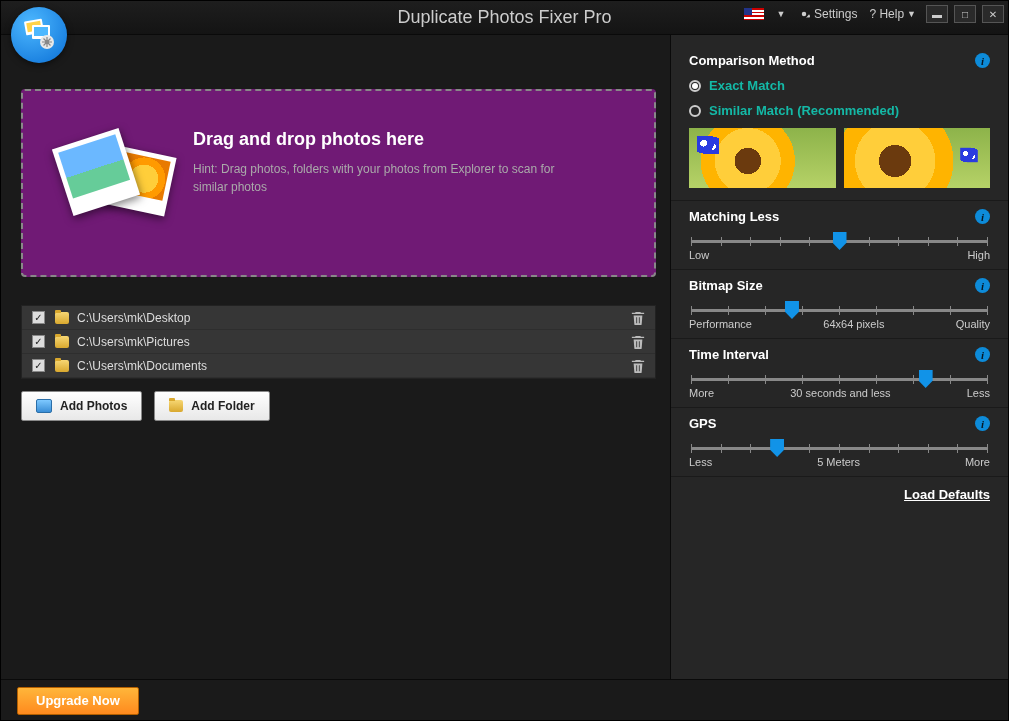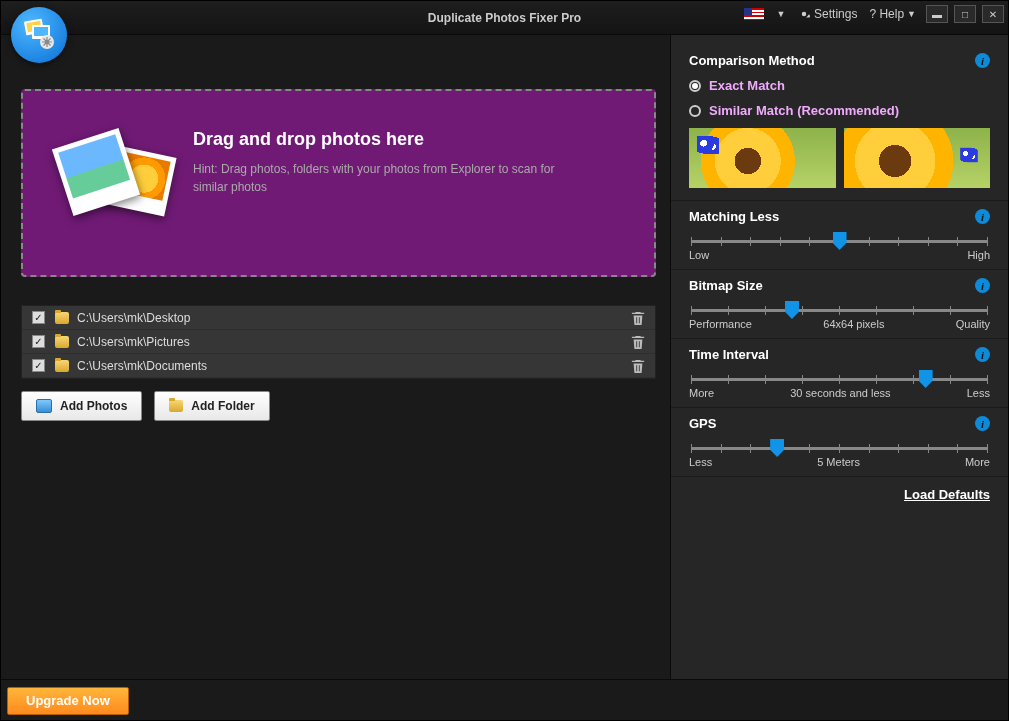--- a/index.html
+++ b/index.html
@@ -1,20 +1,20 @@
 <!DOCTYPE html>
 <html><head>
 <meta charset="utf-8">
 <style>
 *{box-sizing:border-box;margin:0;padding:0;font-family:"Segoe UI",Arial,sans-serif;user-select:none}
 body{width:1009px;height:721px;background:#1a1a1a;overflow:hidden;border:1px solid #000}
 .titlebar{height:34px;background:linear-gradient(#1e1e1e,#141414);display:flex;align-items:center;position:relative;border-bottom:1px solid #0a0a0a}
 .logo{width:56px;height:56px;border-radius:50%;background:radial-gradient(circle at 35% 30%,#4db8ff,#0a6fd6);position:absolute;left:10px;top:6px;z-index:10;display:flex;align-items:center;justify-content:center;box-shadow:0 2px 6px rgba(0,0,0,.5)}
 .logo svg{width:36px;height:36px}
-.titletxt{color:#ccc;font-size:12px;font-weight:700;margin:0 auto}
+.titletxt{color:#ccc;font-size:18px;font-weight:400;margin:0 auto}
 .tcontrols{position:absolute;right:4px;top:4px;display:flex;align-items:center;gap:4px;color:#ccc;font-size:12px}
 .flag{width:20px;height:12px;background:linear-gradient(#c00 0 15%,#fff 15% 30%,#c00 30% 45%,#fff 45% 60%,#c00 60% 75%,#fff 75% 90%,#c00 90%);position:relative;margin-right:2px}
 .flag::before{content:"";position:absolute;left:0;top:0;width:8px;height:7px;background:#238}
 .tbtn{min-width:20px;height:18px;display:flex;align-items:center;justify-content:center;cursor:pointer;color:#ccc;padding:0 4px}
 .gear{width:12px;height:12px}
 .winbtn{width:22px;height:18px;border:1px solid #555;background:#2a2a2a;display:flex;align-items:center;justify-content:center;cursor:pointer;font-size:10px;color:#ccc;margin-left:2px}
 .main{display:flex;height:644px}
 .left{width:670px;padding:14px;display:flex;flex-direction:column;position:relative;border-right:1px solid #0a0a0a}
 .left-inner{padding-left:6px}
 .drop{border:2px dashed #888;border-radius:4px;height:188px;background:#701a75;display:flex;align-items:flex-start;padding:28px 30px;margin-top:40px}
@@ -33,37 +33,37 @@
 .fic{width:14px;height:12px;background:linear-gradient(#f7d774,#d9a82e);border-radius:2px;margin-right:8px;position:relative}
 .fic::before{content:"";position:absolute;left:0;top:-2px;width:6px;height:3px;background:#d9a82e;border-radius:1px 1px 0 0}
 .trash{margin-left:auto;cursor:pointer;color:#bbb;width:14px;height:14px}
 .actions{display:flex;gap:12px;margin-top:12px}
 .wbtn{height:30px;background:linear-gradient(#fff,#e8e8e8);border:1px solid #888;border-radius:2px;padding:0 14px;display:flex;align-items:center;gap:8px;font-size:12px;font-weight:600;color:#222;cursor:pointer}
 .pic{width:16px;height:14px;background:linear-gradient(#7ec9ff,#3a8ed6);border:1px solid #2a6ea8;border-radius:2px}
 .right{flex:1;background:#262626;display:flex;flex-direction:column;overflow:hidden}
 .sect{padding:8px 18px 4px 18px;border-bottom:1px solid #1a1a1a}
 .shead{display:flex;align-items:flex-start;color:#fff;font-size:13px;font-weight:700;margin-bottom:8px}
 .info{margin-left:auto;width:15px;height:15px;border-radius:50%;background:#0d8bd9;color:#061826;font-size:11px;font-weight:700;font-style:italic;display:flex;align-items:center;justify-content:center;cursor:pointer;font-family:Georgia,serif}
-.radio-row{display:flex;align-items:center;gap:8px;color:#f0abfc;font-size:13px;font-weight:600;margin:10px 0;cursor:pointer}
+.radio-row{display:flex;align-items:center;gap:8px;color:#14b8a6;font-size:13px;font-weight:600;margin:10px 0;cursor:pointer}
 .radio{width:12px;height:12px;border-radius:50%;border:2px solid #ccc;position:relative}
 .radio.on::after{content:"";position:absolute;inset:1px;border-radius:50%;background:#fff}
 .thumbs{display:flex;gap:8px;margin-top:10px;margin-bottom:8px}
 .thumb{flex:1;height:60px;position:relative;overflow:hidden}
 .sunflower{position:absolute;inset:0;background:radial-gradient(circle at 40% 55%,#6b3a0e 0 14%,#ffce3a 14% 35%,#ffb400 35% 50%,transparent 50%),linear-gradient(#8db34a,#b6d267)}
 .sflower2{position:absolute;inset:0;background:radial-gradient(circle at 35% 55%,#6b3a0e 0 16%,#ffce3a 16% 40%,#ffb400 40% 58%,transparent 58%),linear-gradient(#8db34a,#b6d267)}
 .bfly{position:absolute;width:22px;height:18px;background:radial-gradient(circle at 30% 40%,#fff 0 18%,#2a3be0 18% 55%,transparent 55%),radial-gradient(circle at 70% 60%,#fff 0 18%,#2a3be0 18% 55%,transparent 55%)}
 .slider-wrap{padding:8px 0 4px 0}
 .track{height:3px;background:#888;border-radius:2px;margin:0 2px;position:relative}
 .ticks{position:absolute;inset:-3px 0;display:flex;justify-content:space-between}
 .ticks span{width:1px;height:9px;background:#888}
 .handle{position:absolute;width:14px;height:18px;background:#1193e8;top:-8px;transform:translateX(-50%);cursor:pointer;clip-path:polygon(0 0,100% 0,100% 60%,50% 100%,0 60%)}
 .slbl{display:flex;justify-content:space-between;font-size:11px;color:#ccc;margin-top:6px}
 .slbl-wrap{position:relative;display:flex;justify-content:space-between;font-size:11px;color:#ccc;margin-top:6px}
 .loadd{text-align:right;padding:10px 18px;color:#fff;font-size:13px;font-weight:700;text-decoration:underline;cursor:pointer}
-.footer{height:42px;background:#1a1a1a;border-top:1px solid #0a0a0a;display:flex;align-items:center;padding:0 6px;gap:10px;position:relative}
+.footer{height:42px;background:#1a1a1a;border-top:1px solid #0a0a0a;display:flex;align-items:center;padding:0 16px;gap:10px;position:relative}
 .upgrade{height:28px;padding:0 18px;background:linear-gradient(#ffb63a,#ff8a1e);border:1px solid #b35f00;border-radius:2px;color:#fff;font-weight:700;font-size:13px;cursor:pointer}
 .scan{height:32px;width:234px;background:linear-gradient(#2da0ff,#1171d4);border:1px solid #0b4f99;border-radius:3px;color:#fff;font-weight:700;font-size:15px;cursor:pointer;position:absolute;left:50%;transform:translateX(-50%)}
 .chev{font-size:9px;margin-left:2px}
 .sect-first{padding-top:18px}
 </style>
 </head>
 <body>
 
 <div class="titlebar">
   <div class="logo">

